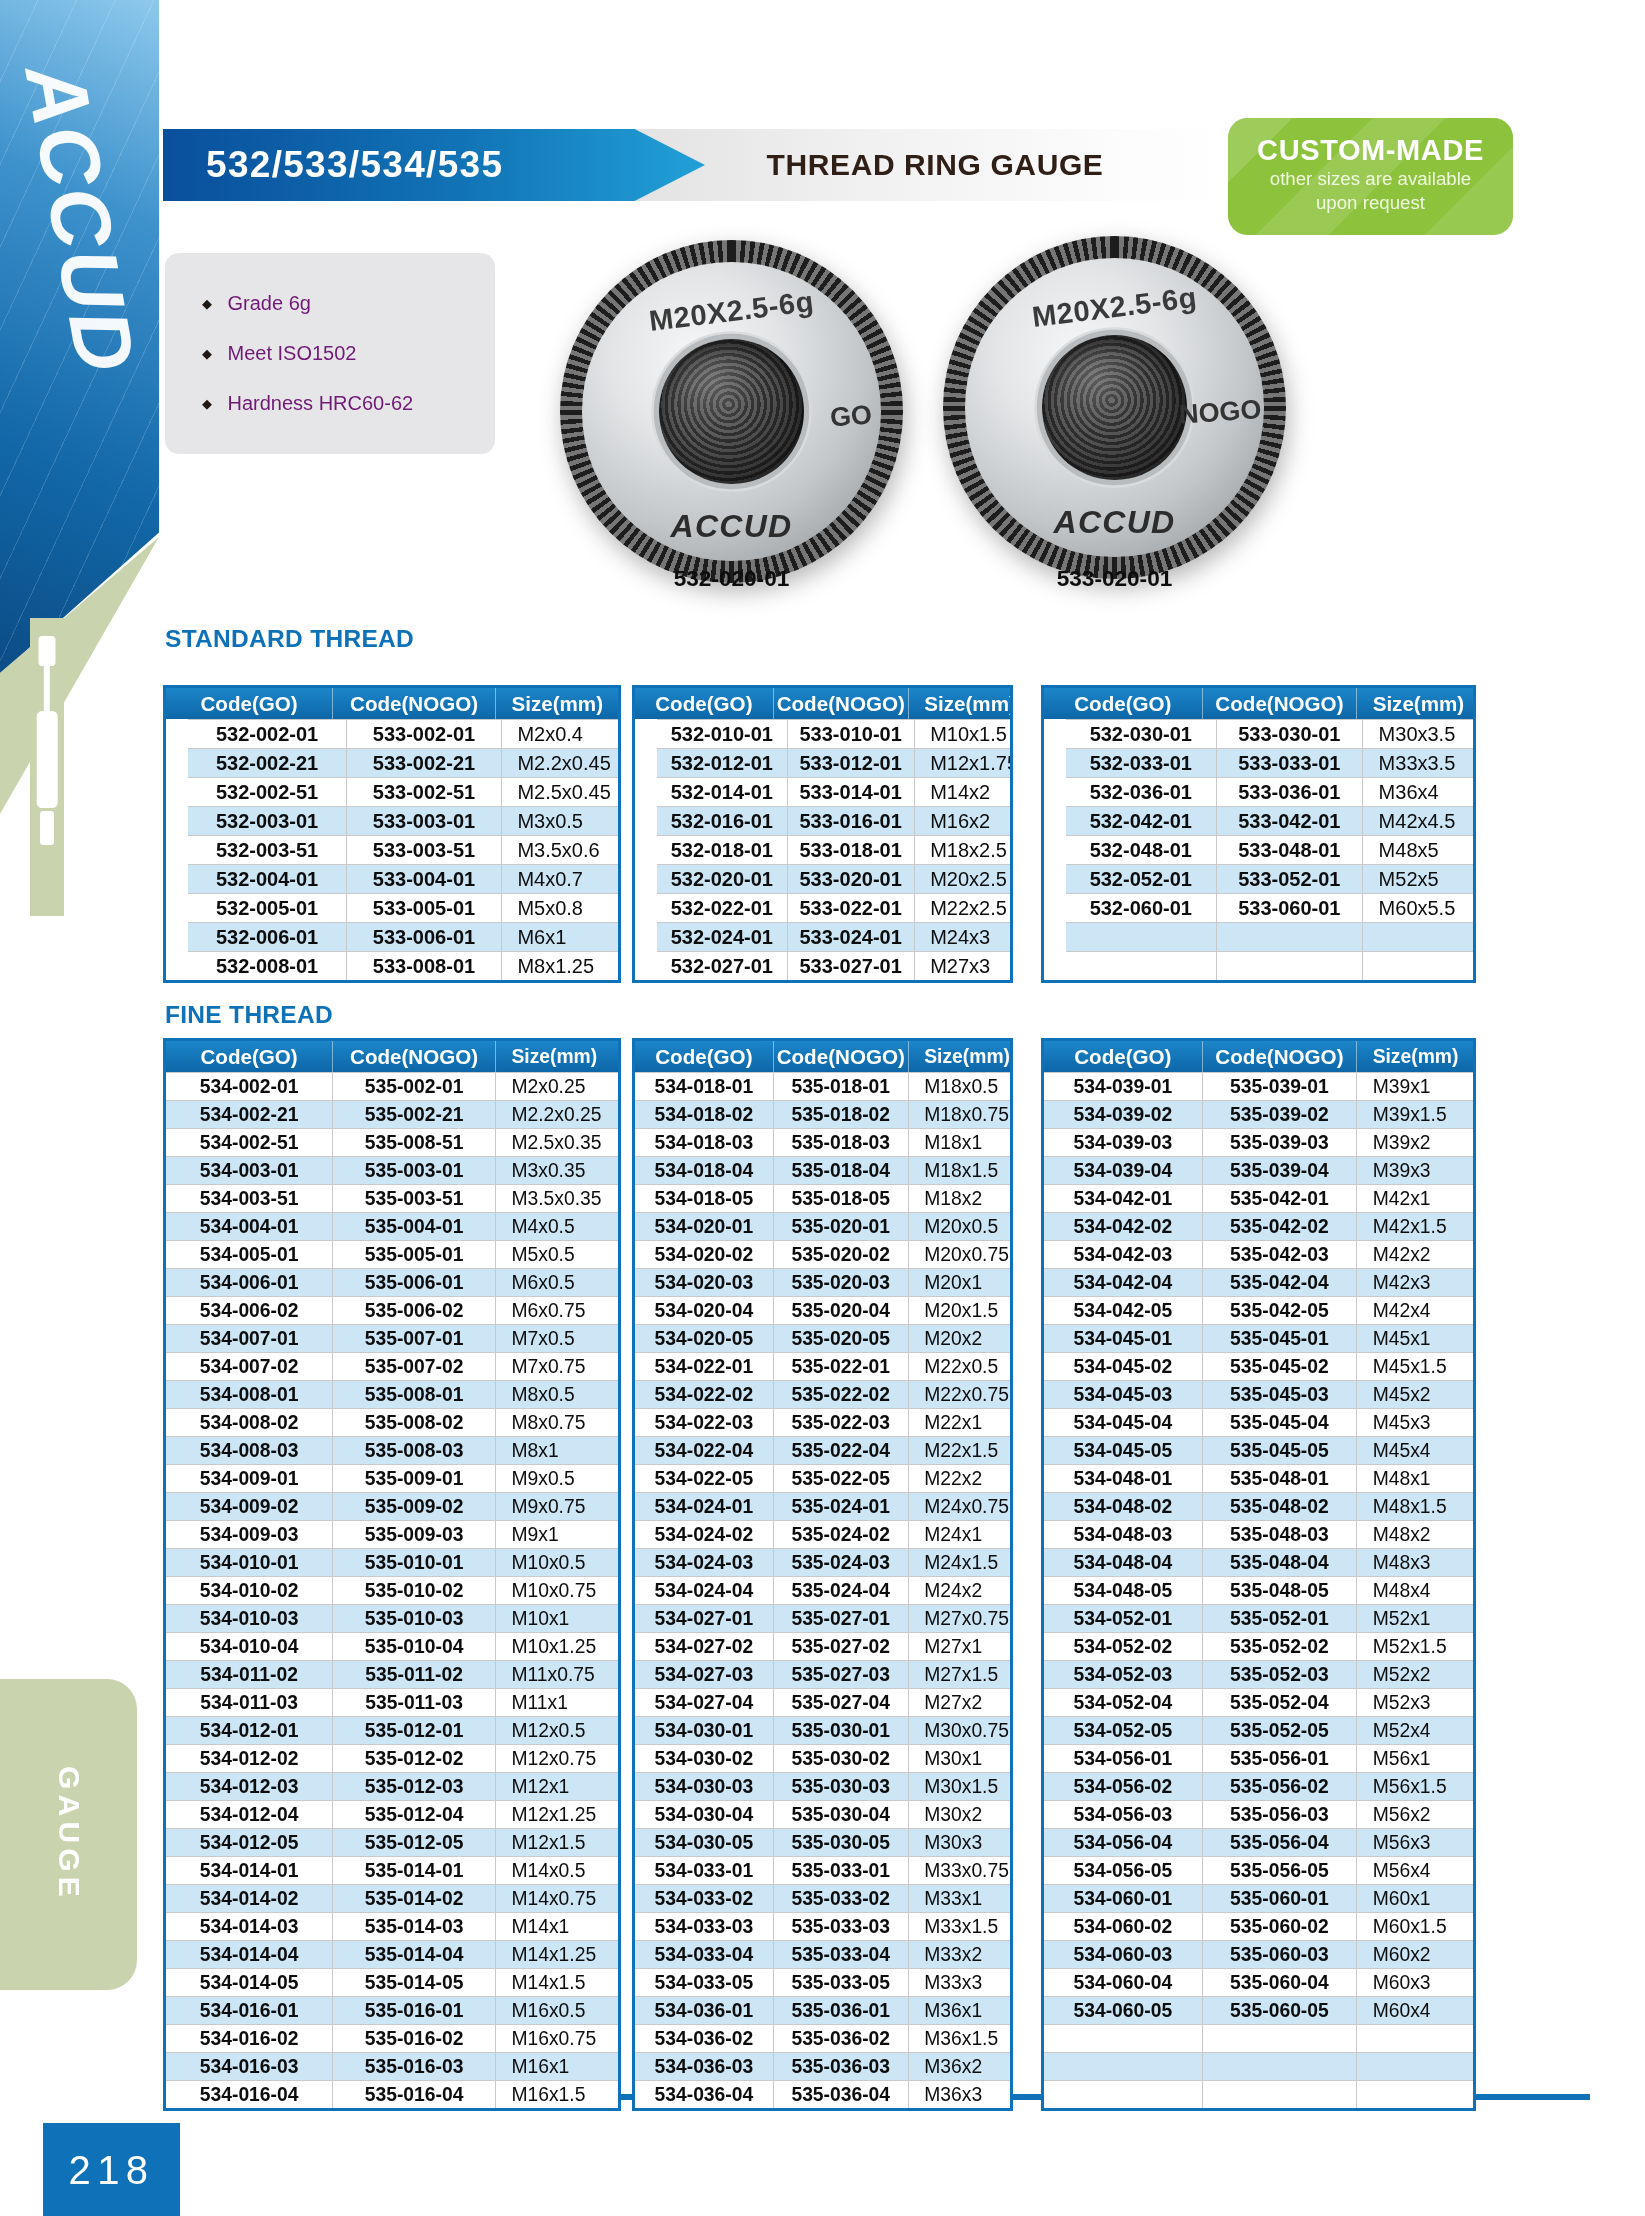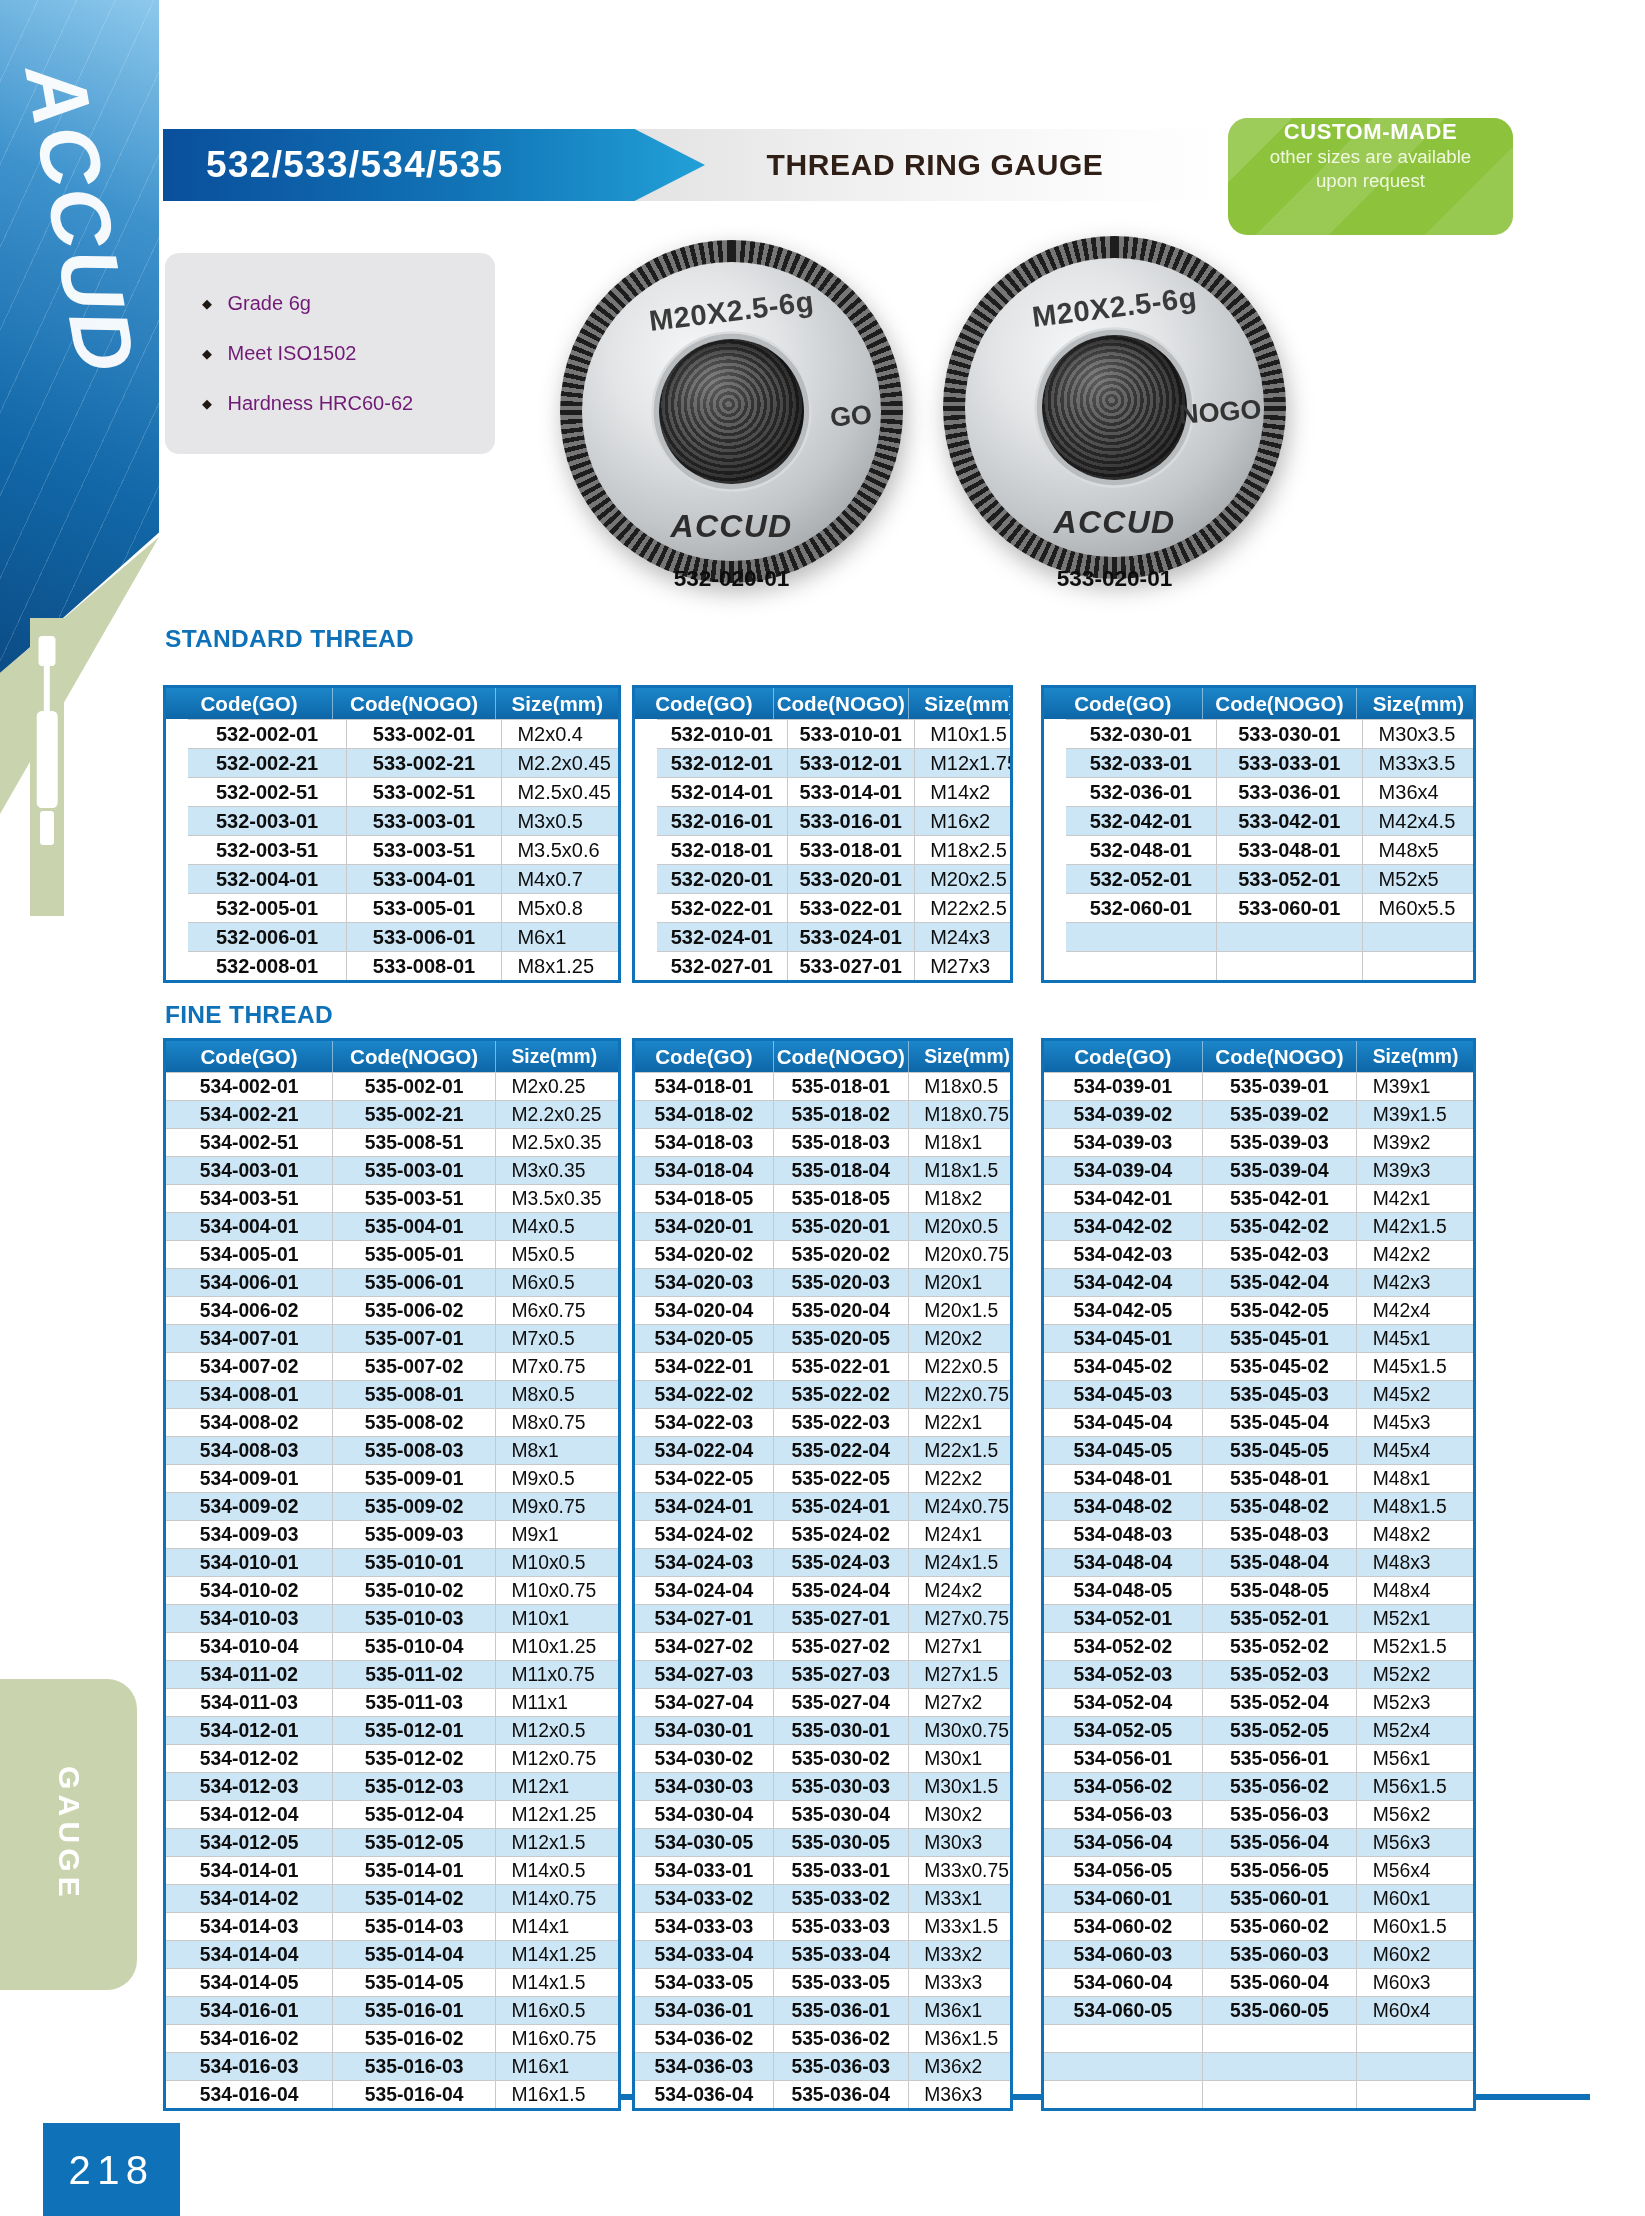--- a/index.html
+++ b/index.html
@@ -63,21 +63,21 @@
   .arrow span{padding-left:43px; font-size:37px; font-weight:bold; color:#fff; letter-spacing:1.3px;}
   .badge{
     position:absolute; left:1228px; top:118px; width:285px; height:117px; border-radius:19.3px;
     background:#8cc23c; overflow:hidden; z-index:2; text-align:center;
   }
   .badge::before{
     content:""; position:absolute; inset:0;
     background:linear-gradient(135deg, rgba(255,255,255,.16) 0 16%, transparent 16% 36%,
       rgba(255,255,255,.12) 36% 54%, transparent 54% 78%, rgba(255,255,255,.10) 78% 100%);
   }
-  .badge .bt{position:relative; margin-top:1px; font-size:22px; font-weight:bold; color:#fff; letter-spacing:0.6px;}
+  .badge .bt{position:relative; margin-top:16px; font-size:29px; font-weight:bold; color:#fff; letter-spacing:0.6px;}
   .badge .bl{position:relative; font-size:18.7px; line-height:24px; color:#f0f8e0;}
   
   .features{
     position:absolute; left:165px; top:253px; width:330px; height:201px;
     background:#e6e6e8; border-radius:14px; padding:32px 0 0 37px; box-sizing:border-box;
   }
   .feat{display:flex; align-items:center; height:36px; margin-bottom:14px;}
   .feat .di{font-size:13px; margin-right:15.5px; color:#1f1812;}
   .feat .ft{font-size:20px; color:#701a75;}
   

